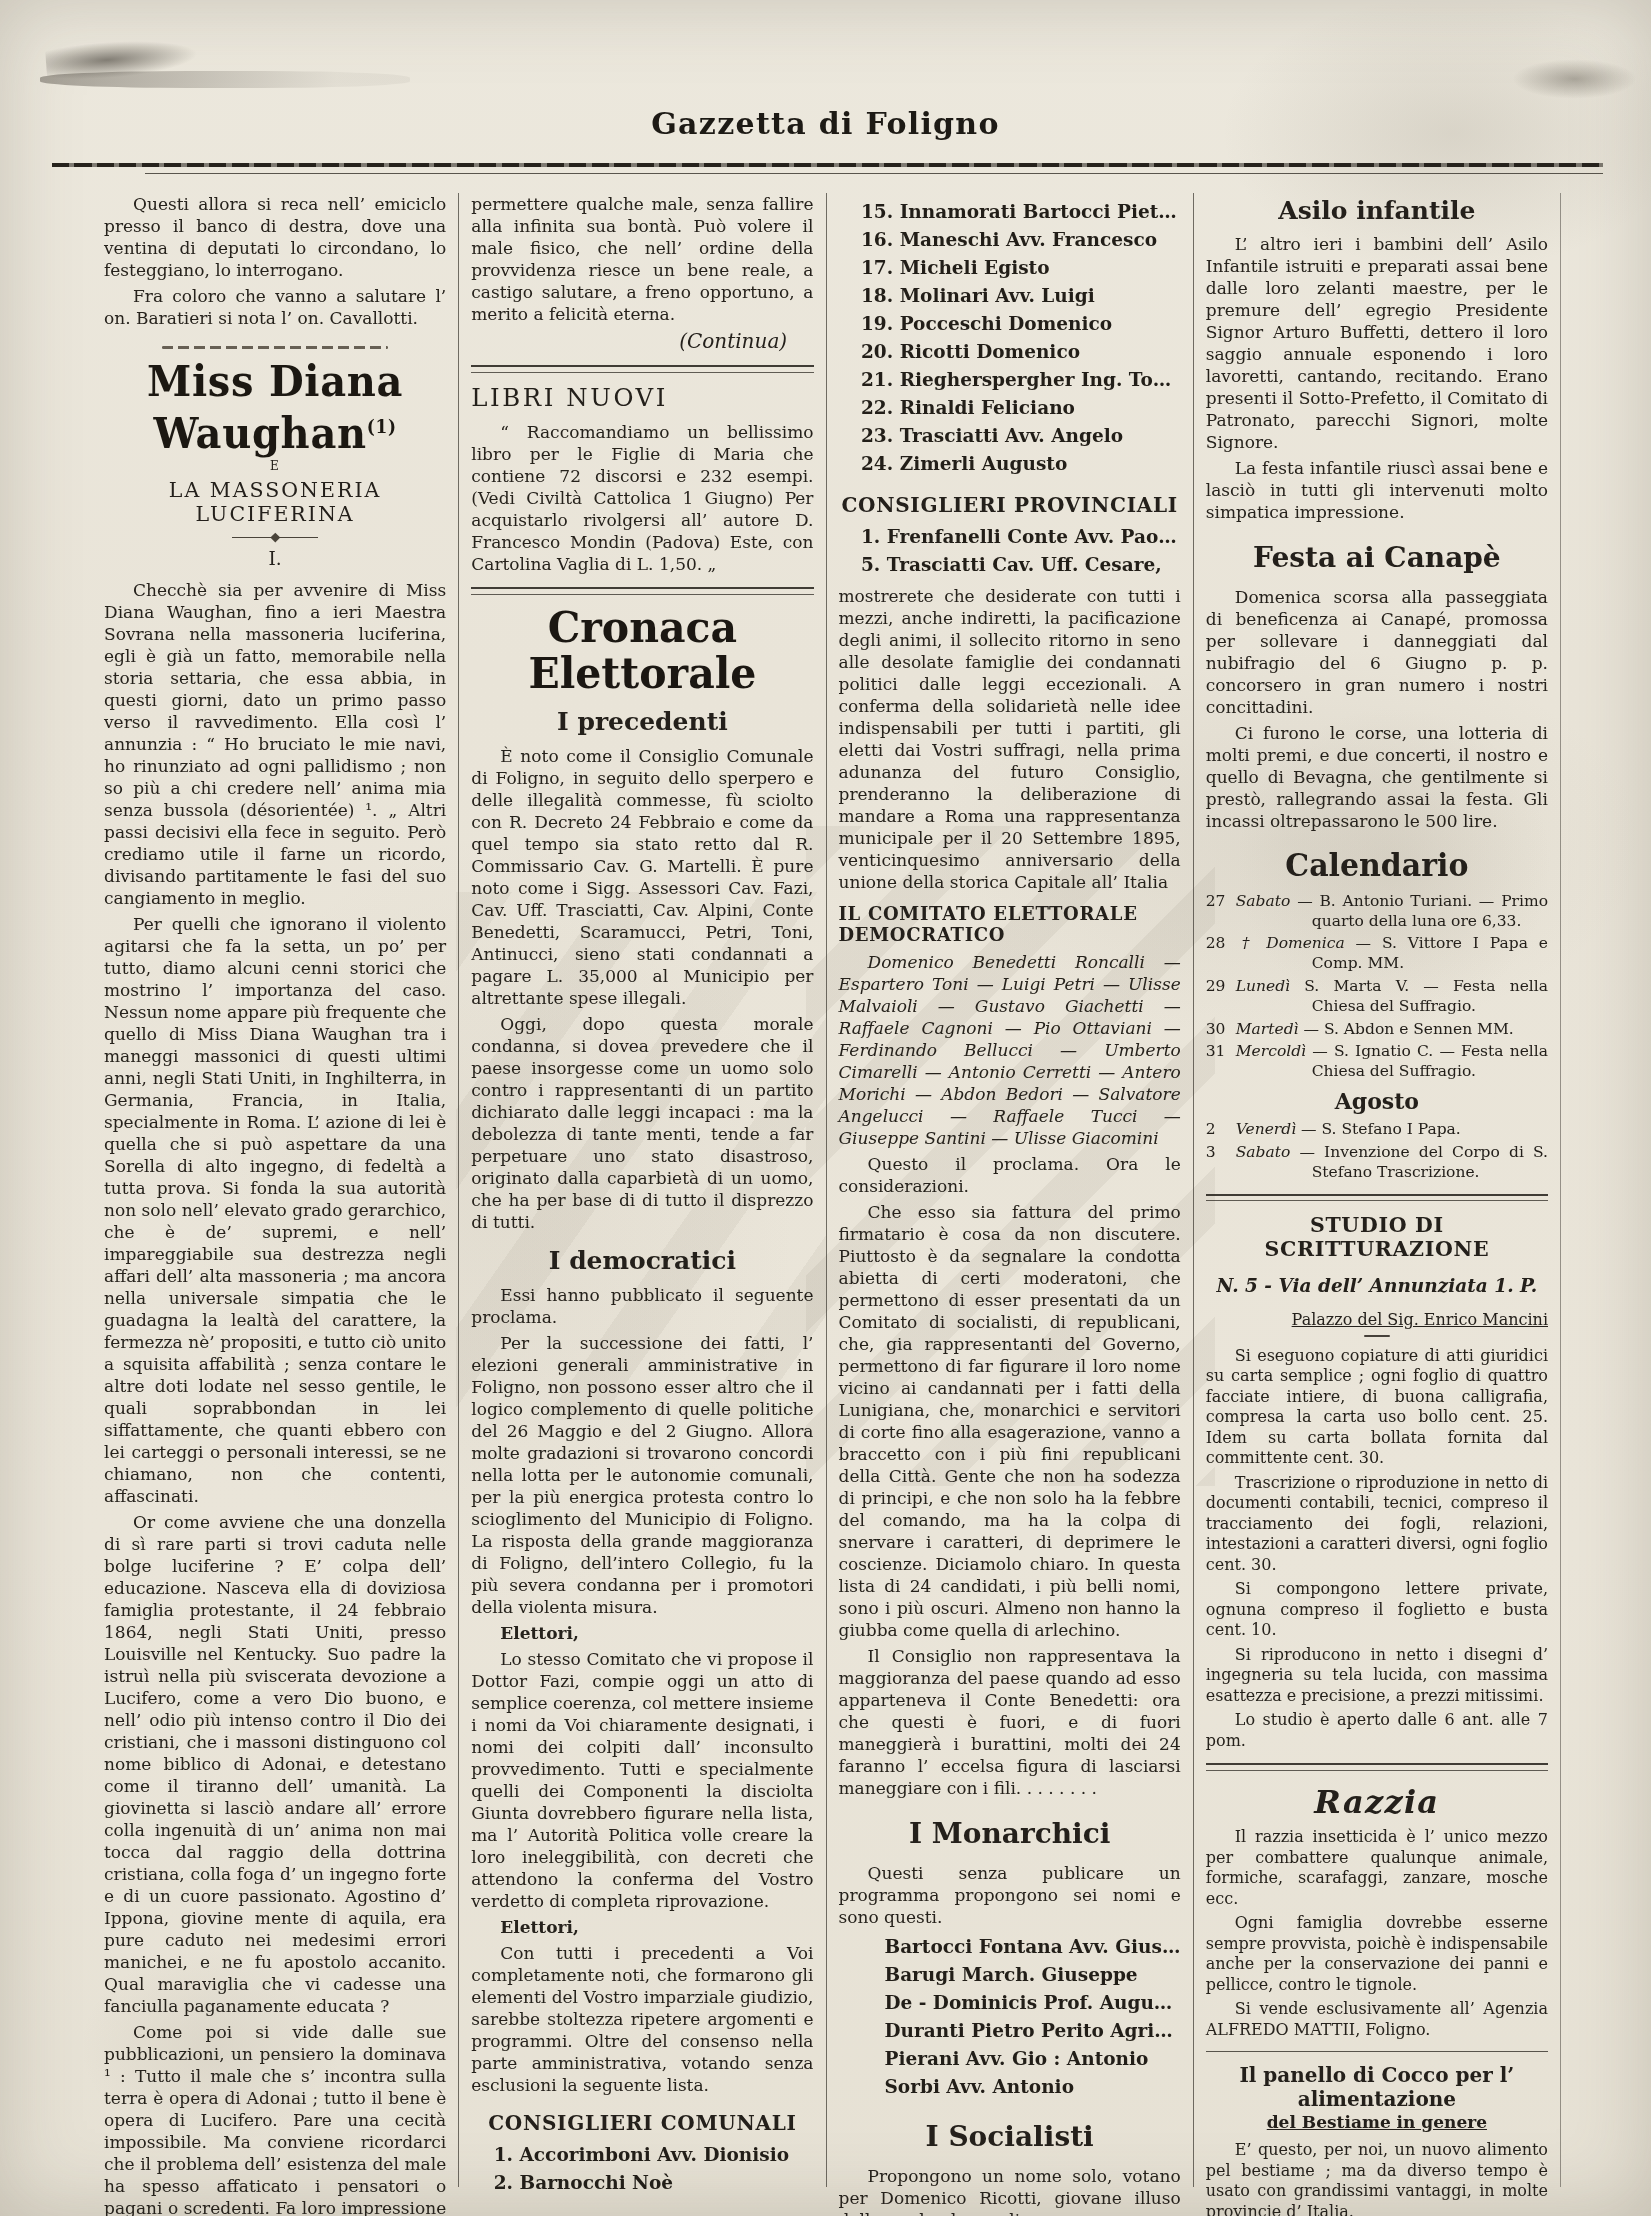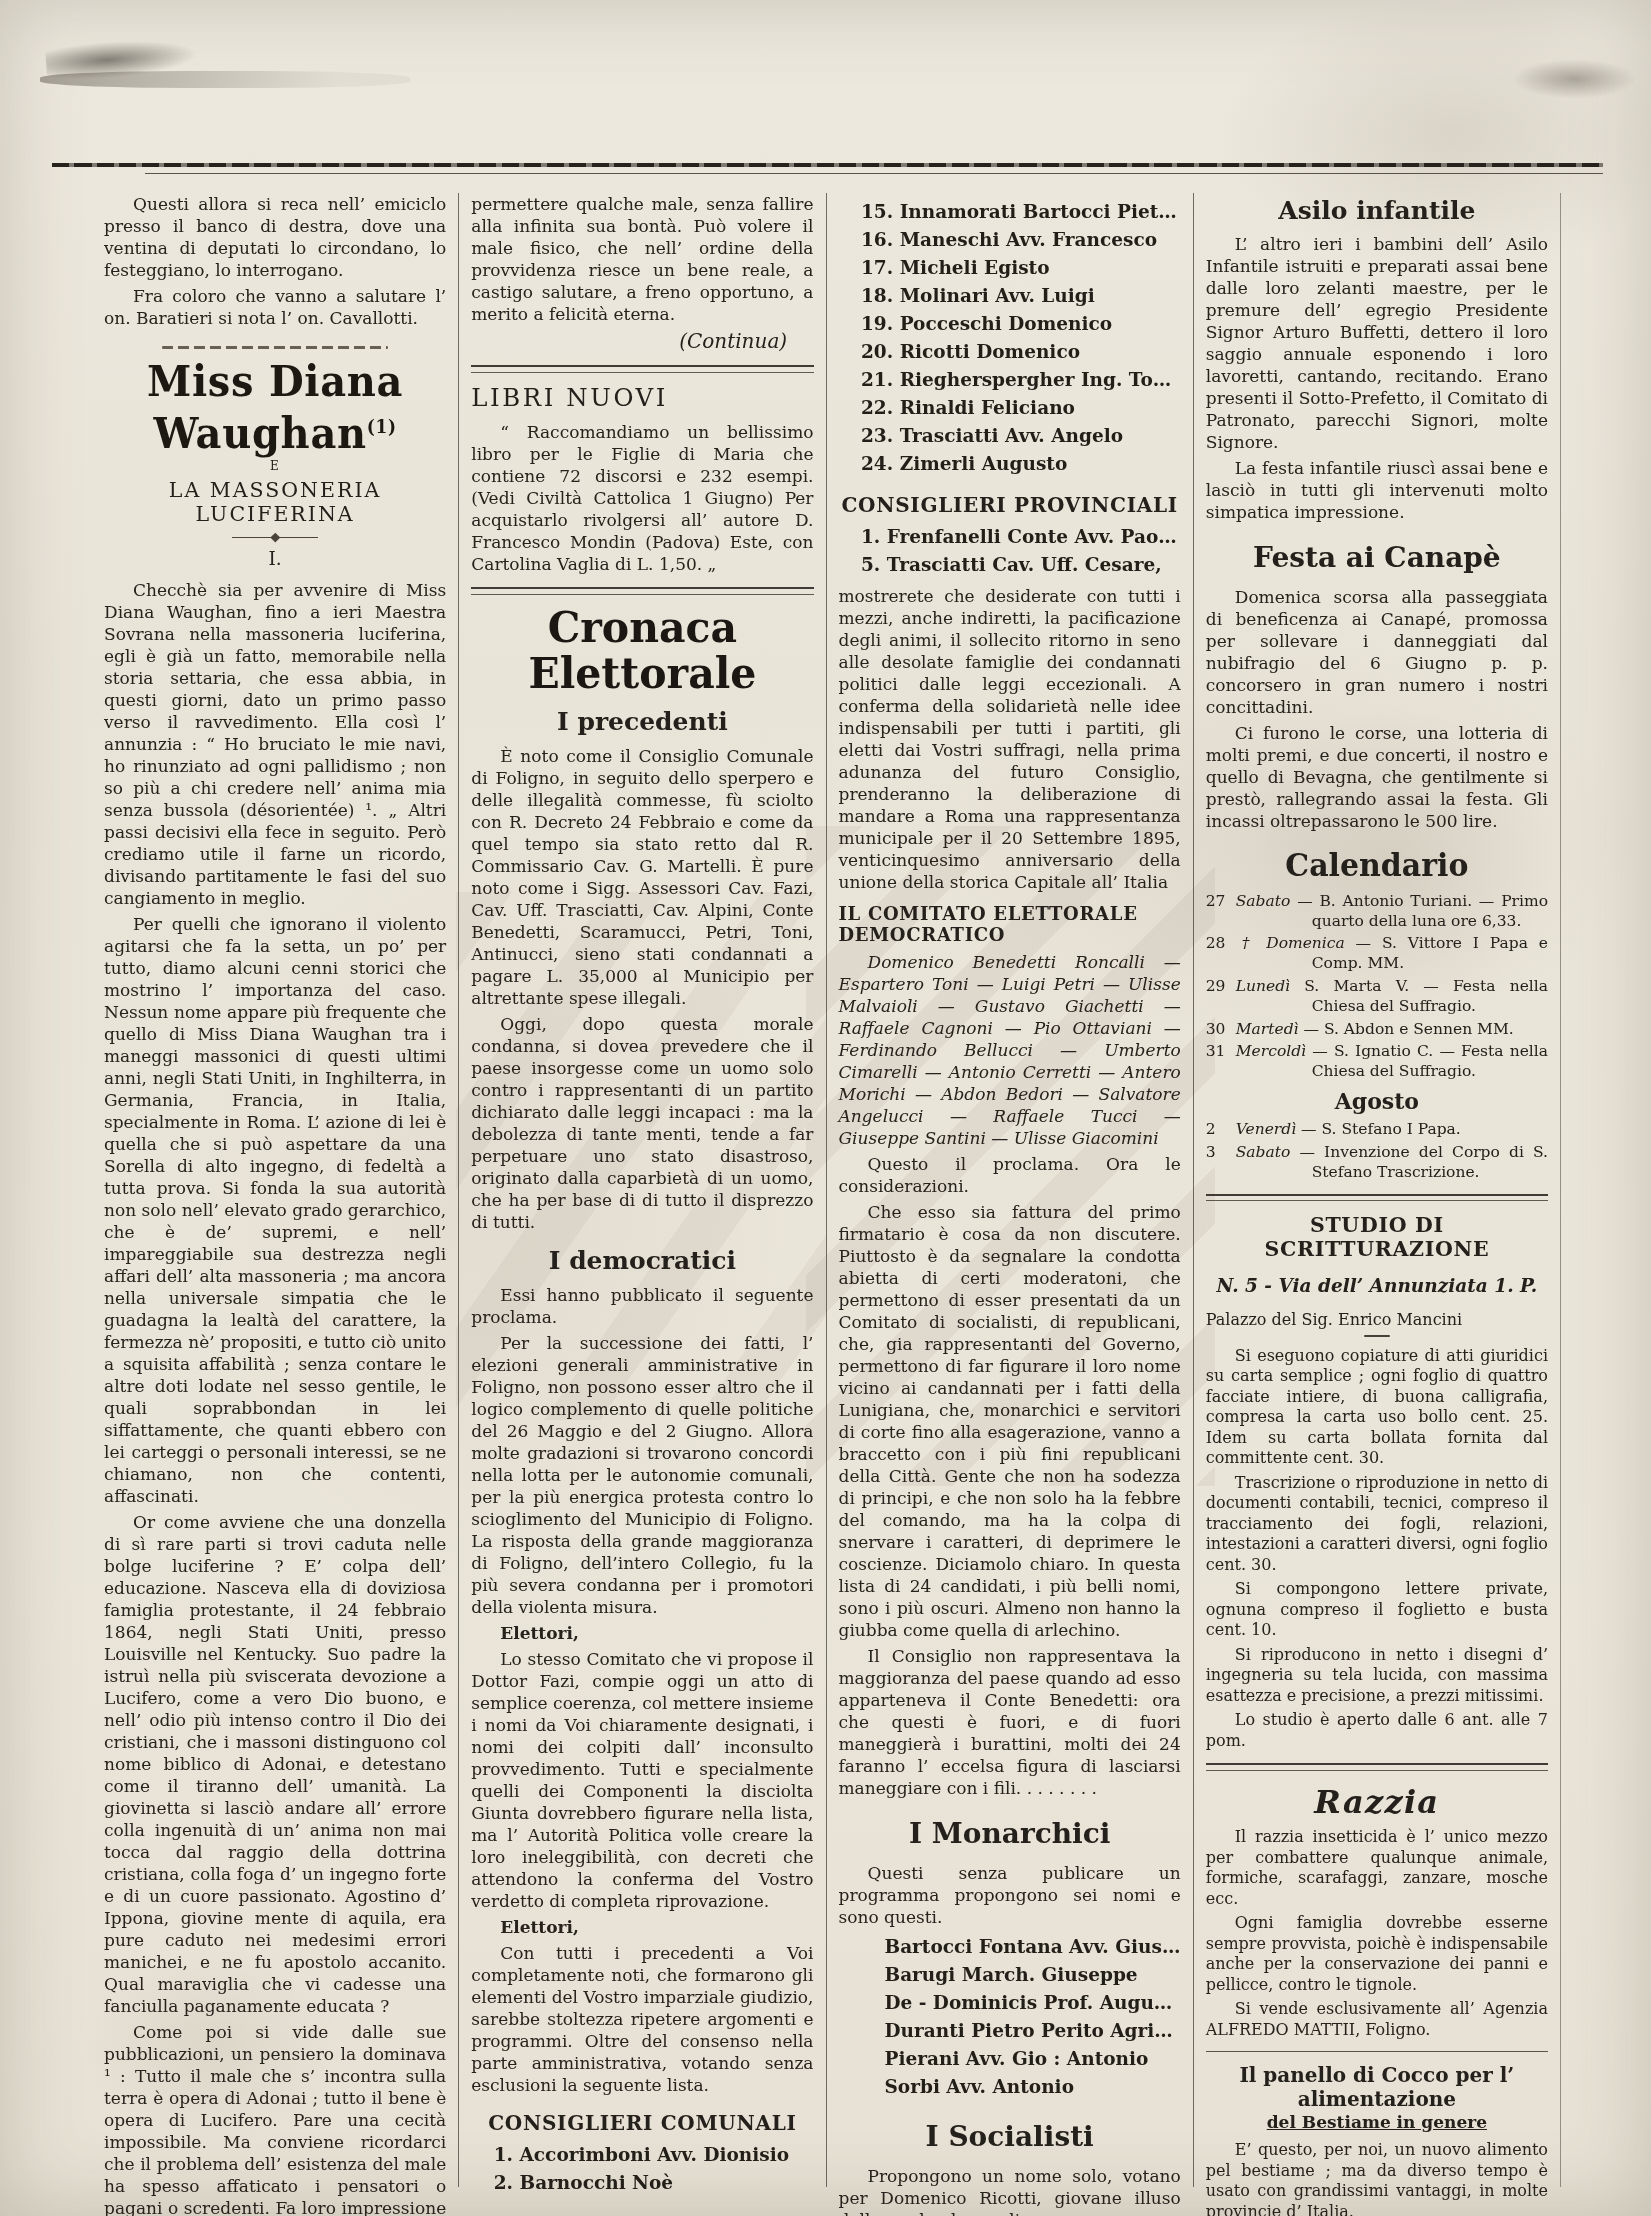--- a/index.html
+++ b/index.html
@@ -94,21 +94,21 @@
 
   .h-col4{text-align:center;font-size:25px;font-weight:700;margin:2.6px 0 8px 0;}
   .h-cal{text-align:center;font-size:30px;font-weight:700;margin:14.5px 0 9.2px 0;transform:scaleY(1.05);}
   .cal-row{font-size:15.5px;line-height:20px;margin:0 0 2.6px 0;padding-left:106px;text-indent:-106px;text-align:justify;}
   .cal-n{display:inline-block;width:30px;text-indent:0;font-weight:400;}
   .cal-w{font-style:italic;}
   .h-agosto{text-align:center;font-size:22px;font-weight:700;margin:6.6px 0 5.3px 0;}
 
   .studio-h{text-align:center;font-size:20.5px;font-weight:700;letter-spacing:0.7px;margin:12px 0 2.6px 0;}
   .studio-a1{text-align:center;font-size:18.5px;font-style:italic;margin:14px 0;font-weight:bold;}
-  .studio-a2{text-align:left;font-size:16px;margin:1.3px 0 2.6px 0;}
+  .studio-a2{text-align:right;font-size:16px;margin:1.3px 0 2.6px 0;text-decoration:underline;}
   .mini-orn{width:26.4px;height:2px;background:#46413a;margin:5.3px auto 9.2px auto;border-radius:1.3px;}
   .p.small{font-size:16px;line-height:20.5px;}
 
   .razzia-h{text-align:center;font-size:32px;font-weight:700;font-style:italic;margin:12px 0 6.6px 0;
     letter-spacing:1.3px;}
   .panello-h1{text-align:center;font-size:20px;font-weight:700;margin:9.2px 0 0 0;}
   .panello-h2{text-align:center;font-size:17px;font-weight:700;margin:1.3px 0 8px 0;text-decoration:underline;}
 </style>
 </head>
 <body>
@@ -116,20 +116,23 @@
 <div class="page">
 
   <div class="stain s1"></div>
   <div class="stain s2"></div>
   <div class="stain s3"></div>
   <div class="stain s4"></div>
   <div class="stain s5"></div>
   <div class="stain s6"></div>
   <div class="stain s7"></div>
 
+  <header class="masthead">
+    <h1>Gazzetta di Foligno</h1>
+  </header>
   <div class="head-rule"></div>
   <div class="head-rule2"></div>
 
   <main class="cols">
 
     <section class="col">
       <p class="p">Questi allora si reca nell’ emiciclo presso il banco di destra, dove una ventina di deputati lo circondano, lo festeggiano, lo interrogano.</p>
       <p class="p">Fra coloro che vanno a salutare l’ on. Baratieri si nota l’ on. Cavallotti.</p>
       <div class="flourish"></div>
       <h2 class="art-title"><span>Miss Diana Waughan</span><sup>(1)</sup></h2>

